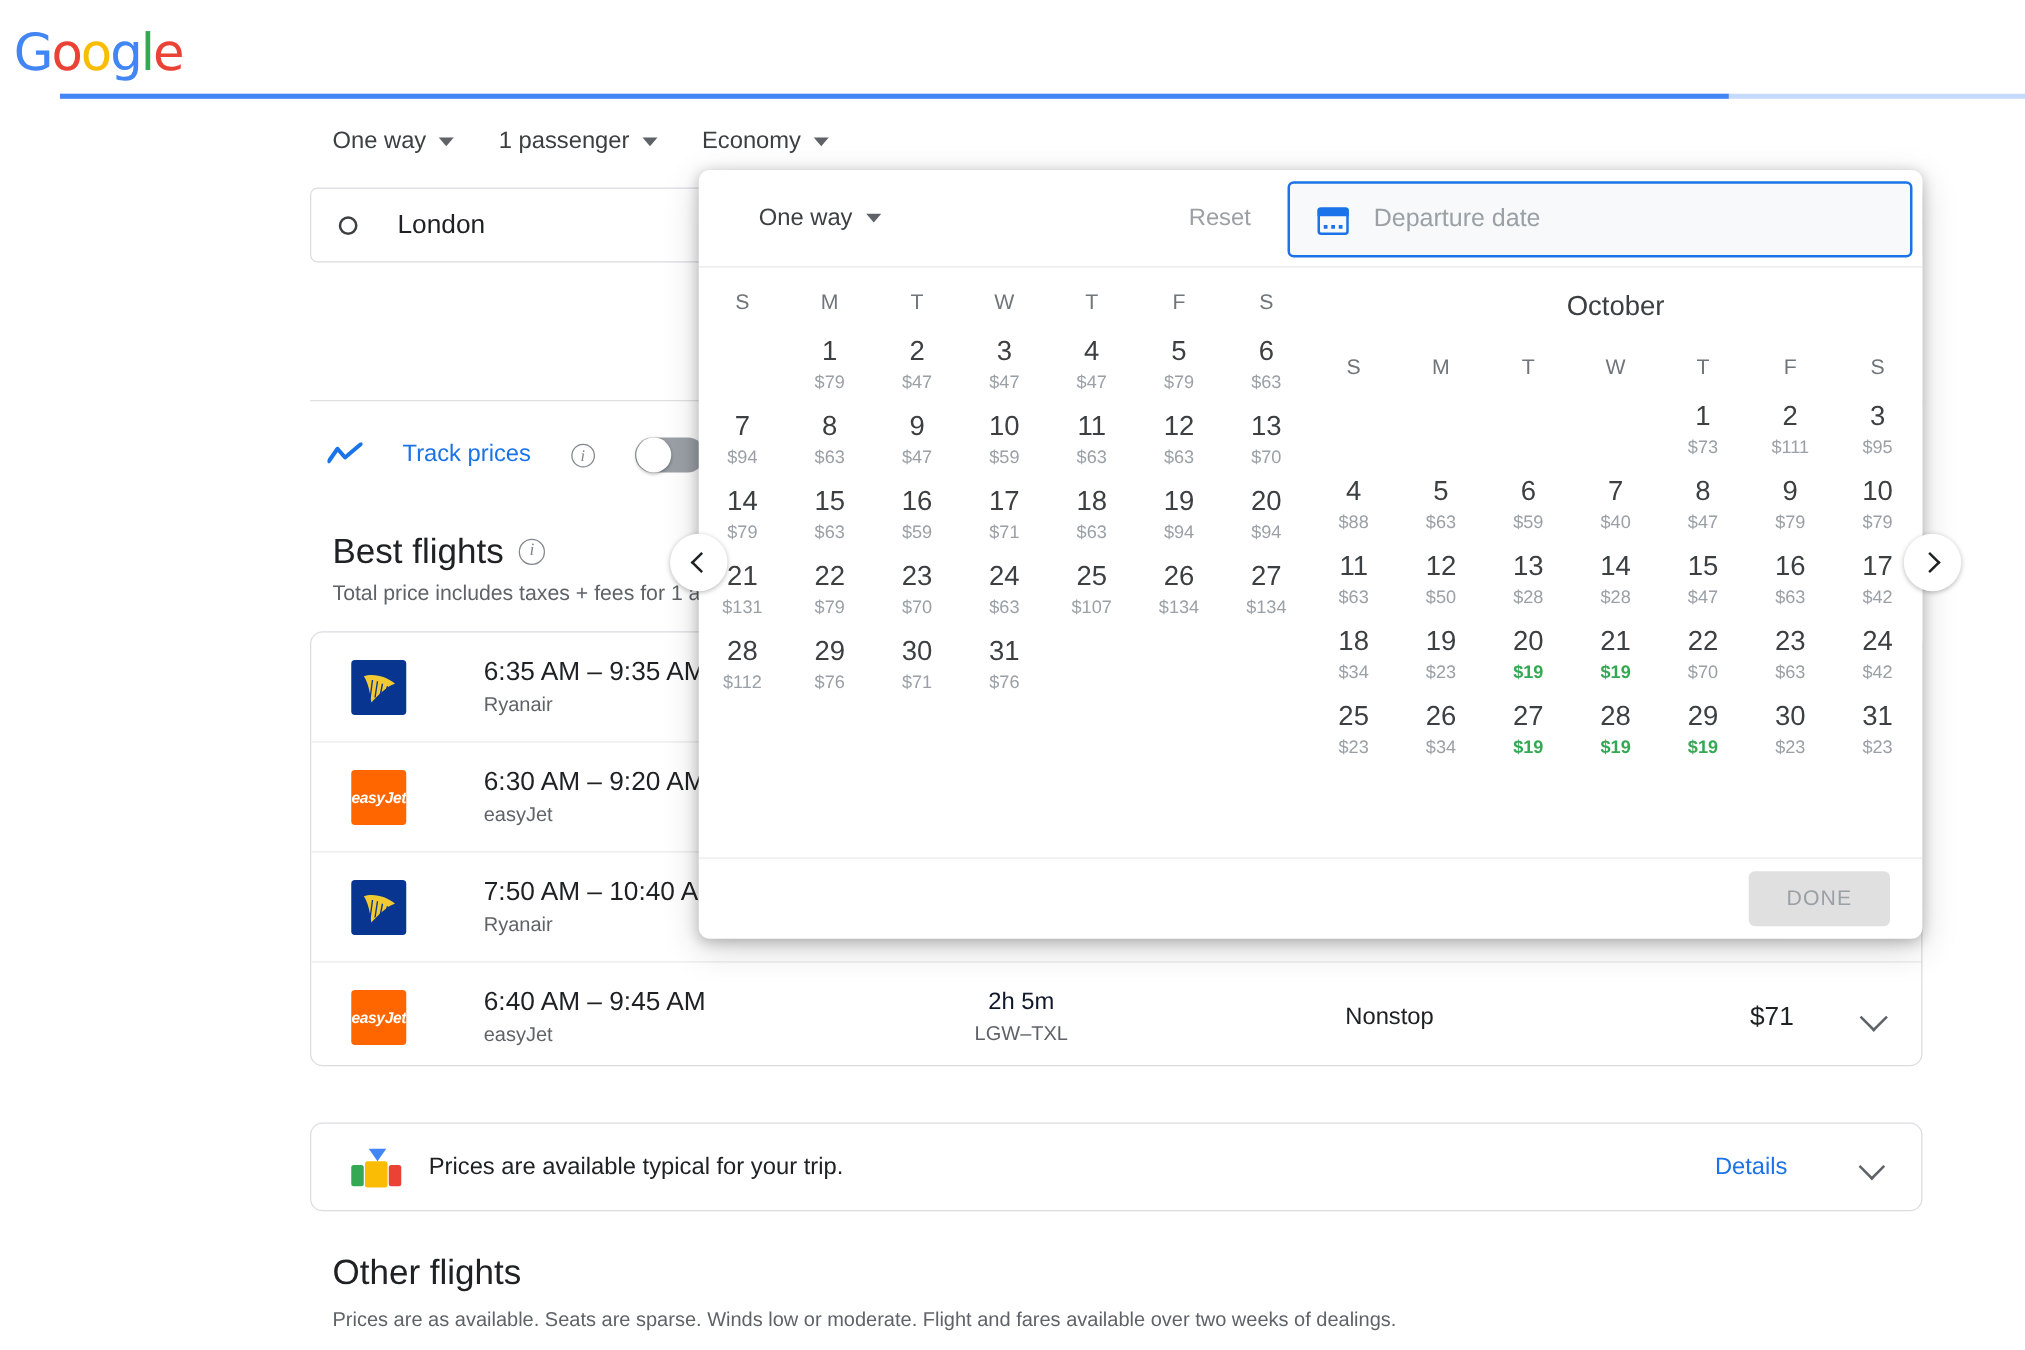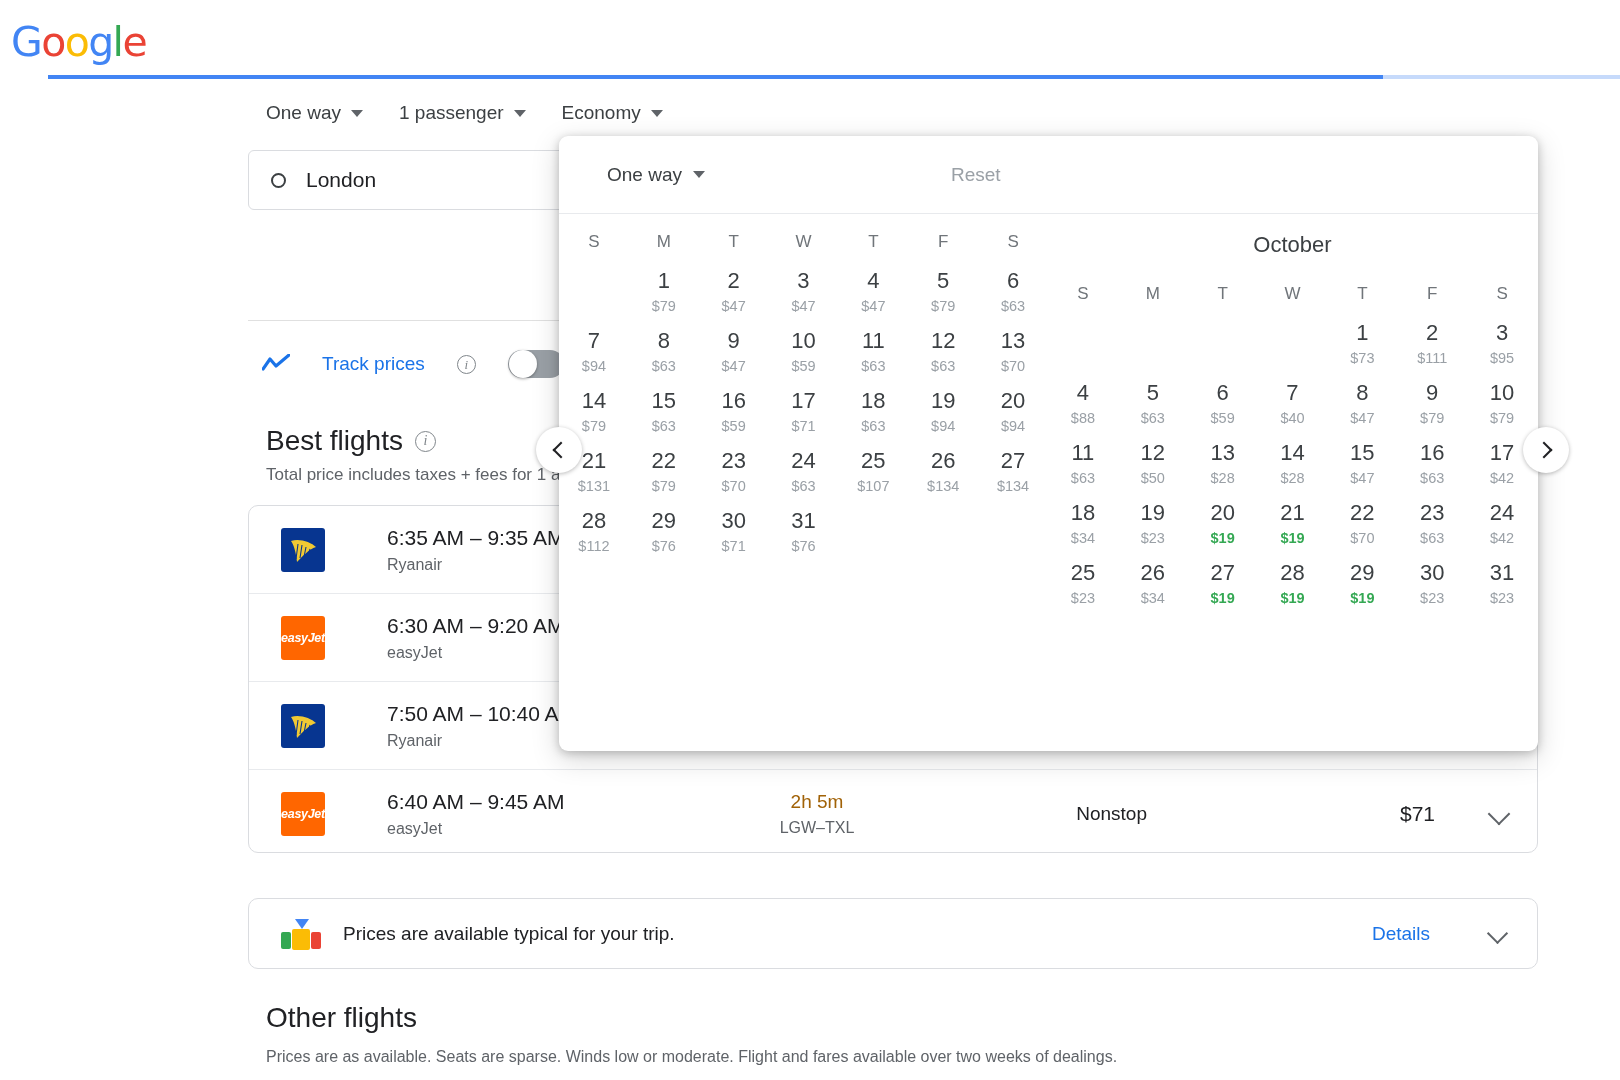--- a/index.html
+++ b/index.html
@@ -32,21 +32,21 @@
   .ctrl-row { position: absolute; left: 266px; top: 102px; display: flex; gap: 36px; }
   .ctrl { display: flex; align-items: center; gap: 10px; font-size: 19px; color: #3c4043;
           cursor: pointer; }
   .caret { width: 0; height: 0; border-left: 6px solid transparent;
            border-right: 6px solid transparent; border-top: 7px solid #5f6368; }
 
   .origin-box { position: absolute; left: 248px; top: 150px; width: 1290px; height: 60px;
                 border: 1px solid #dadce0; border-radius: 6px; background: #fff;
                 display: flex; align-items: center; padding-left: 22px; }
   .origin-dot { width: 15px; height: 15px; border: 2.6px solid #3c4043; border-radius: 50%; }
-  .origin-text { margin-left: 20px; font-size: 21px; color: #202124; }
+  .origin-text { margin-left: 32px; font-size: 21px; color: #202124; }
 
   .divider-line { position: absolute; left: 248px; top: 320px; width: 1290px; height: 1px;
                   background: #e0e0e0; }
 
   
   .track-row { position: absolute; left: 262px; top: 350px; display: flex; align-items: center; gap: 32px; }
   .track-label { font-size: 19px; color: #1a73e8; font-weight: 500; }
   .info-circle { width: 19px; height: 19px; border: 1.6px solid #80868b; border-radius: 50%;
                  color: #80868b; font-size: 13px; font-style: italic;
                  font-family: "Liberation Serif", serif;
@@ -69,21 +69,21 @@
   .airline-logo { width: 44px; height: 44px; border-radius: 3px; flex: 0 0 44px;
                   display: flex; align-items: center; justify-content: center; overflow: hidden; }
   .logo-ryanair { background: #073590; }
   .logo-easyjet { background: #FF6600; }
   .easyjet-txt { color: #fff; font-size: 12.5px; font-weight: bold; font-style: italic;
                  font-family: "Liberation Sans", sans-serif; letter-spacing: -.3px; }
   .fl-times { margin-left: 62px; width: 330px; }
   .fl-time { font-size: 21px; color: #202124; }
   .fl-airline { font-size: 16px; color: #5f6368; margin-top: 6px; }
   .fl-dur { width: 200px; text-align: center; }
-  .fl-dur-main { font-size: 19px; color: #a16207; text-align: center; }
+  .fl-dur-main { font-size: 19px; color: #0f172a; text-align: center; }
   .fl-dur-sub { font-size: 16px; color: #5f6368; margin-top: 6px; }
   .fl-stops { width: 230px; text-align: right; font-size: 19px; color: #202124; }
   .fl-price { flex: 1; text-align: right; padding-right: 70px; font-size: 21px; color: #202124; }
   .chev-down { position: absolute; right: 30px; width: 16px; height: 16px;
                border-right: 2.3px solid #5f6368; border-bottom: 2.3px solid #5f6368;
                transform: rotate(45deg); }
 
   
   .insight-card { position: absolute; left: 248px; top: 898px; width: 1290px; height: 71px;
                   border: 1px solid #dadce0; border-radius: 10px; background: #fff;
@@ -295,20 +295,30 @@
   <div class="other-title">Other flights</div>
   <div class="other-sub">Prices are as available. Seats are sparse. Winds low or moderate. Flight and fares available over two weeks of dealings.</div>
 
   <div class="cal-panel">
     <div class="cal-top">
       <div class="cal-trip">
         <span>One way</span>
         <span class="caret"></span>
       </div>
       <div class="cal-reset">Reset</div>
+      <div class="date-field">
+        <span class="cal-icon">
+          <span class="ci-body"></span>
+            <span class="ci-top"></span>
+          <span class="ci-d d1"></span>
+            <span class="ci-d d2"></span>
+            <span class="ci-d d3"></span>
+        </span>
+        <span class="date-ph">Departure date</span>
+      </div>
     </div>
 
     <div class="cal-body" id="months">
         <div class="month">
           <div class="dow-row">
             <div class="dow">S</div>
             <div class="dow">M</div>
             <div class="dow">T</div>
             <div class="dow">W</div>
             <div class="dow">T</div>
@@ -599,20 +609,23 @@
               <div class="day-price">$23</div>
             </div>
             <div class="day-cell">
               <div class="day-num">31</div>
               <div class="day-price">$23</div>
             </div>
           </div>
         </div>
       </div>
 
+    <div class="cal-foot">
+      <div class="done-btn">DONE</div>
+    </div>
   </div>
 
   <div class="nav-arrow nav-prev">
     <span class="arr left"></span>
   </div>
   <div class="nav-arrow nav-next">
     <span class="arr right"></span>
   </div>
 
 </div>

